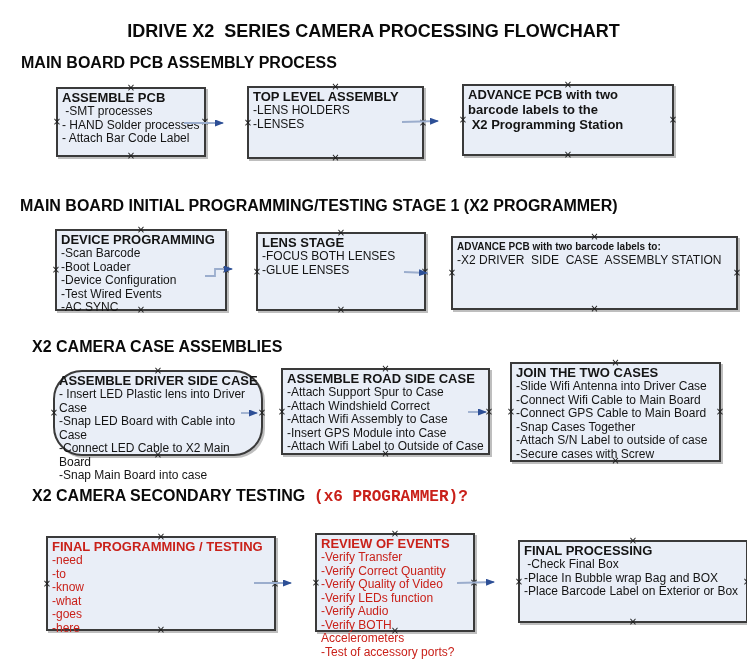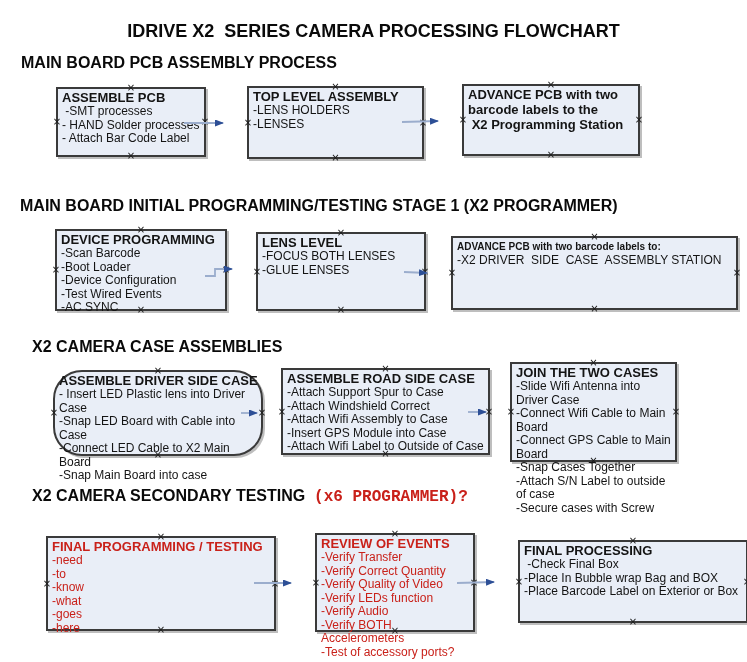--- a/index.html
+++ b/index.html
@@ -62,21 +62,21 @@
   <div class="fbox" style="left:224px;top:86px;width:177px;height:73px;">
     <div class="bt">TOP LEVEL ASSEMBLY</div>
     <div class="bi">-LENS HOLDERS</div>
     <div class="bi">-LENSES</div>
     <span class="hd hd-t">×</span>
       <span class="hd hd-b">×</span>
       <span class="hd hd-l">×</span>
       <span class="hd hd-r">×</span>
   </div>
 
-  <div class="fbox" style="left:439px;top:84px;width:178px;height:72px;">
+  <div class="fbox" style="left:439px;top:84px;width:212px;height:72px;">
     <div class="bt">ADVANCE PCB with two
 barcode labels to the
  X2 Programming Station</div>
     <span class="hd hd-t">×</span>
       <span class="hd hd-b">×</span>
       <span class="hd hd-l">×</span>
       <span class="hd hd-r">×</span>
   </div>
 
   <div class="fbox" style="left:32px;top:229px;width:172px;height:82px;">
@@ -86,21 +86,21 @@
     <div class="bi">-Device Configuration</div>
     <div class="bi">-Test Wired Events</div>
     <div class="bi">-AC SYNC</div>
     <span class="hd hd-t">×</span>
       <span class="hd hd-b">×</span>
       <span class="hd hd-l">×</span>
       <span class="hd hd-r">×</span>
   </div>
 
   <div class="fbox" style="left:233px;top:232px;width:170px;height:79px;">
-    <div class="bt">LENS LEVEL</div>
+    <div class="bt">LENS STAGE</div>
     <div class="bi">-FOCUS BOTH LENSES</div>
     <div class="bi">-GLUE LENSES</div>
     <span class="hd hd-t">×</span>
       <span class="hd hd-b">×</span>
       <span class="hd hd-l">×</span>
       <span class="hd hd-r">×</span>
   </div>
 
   <div class="fbox" style="left:428px;top:236px;width:287px;height:74px;">
     <div class="bt" style="font-size:10px;">ADVANCE PCB with two barcode labels to:</div>
@@ -129,21 +129,21 @@
     <div class="bi">-Attach Windshield Correct</div>
     <div class="bi">-Attach Wifi Assembly to Case</div>
     <div class="bi">-Insert GPS Module into Case</div>
     <div class="bi">-Attach Wifi Label to Outside of Case</div>
     <span class="hd hd-t">×</span>
       <span class="hd hd-b">×</span>
       <span class="hd hd-l">×</span>
       <span class="hd hd-r">×</span>
   </div>
 
-  <div class="fbox" style="left:487px;top:362px;width:167px;height:100px;">
+  <div class="fbox" style="left:487px;top:362px;width:211px;height:100px;">
     <div class="bt">JOIN THE TWO CASES</div>
     <div class="bi">-Slide Wifi Antenna into Driver Case</div>
     <div class="bi">-Connect Wifi Cable to Main Board</div>
     <div class="bi">-Connect GPS Cable to Main Board</div>
     <div class="bi">-Snap Cases Together</div>
     <div class="bi">-Attach S/N Label to outside of case</div>
     <div class="bi">-Secure cases with Screw</div>
     <span class="hd hd-t">×</span>
       <span class="hd hd-b">×</span>
       <span class="hd hd-l">×</span>

